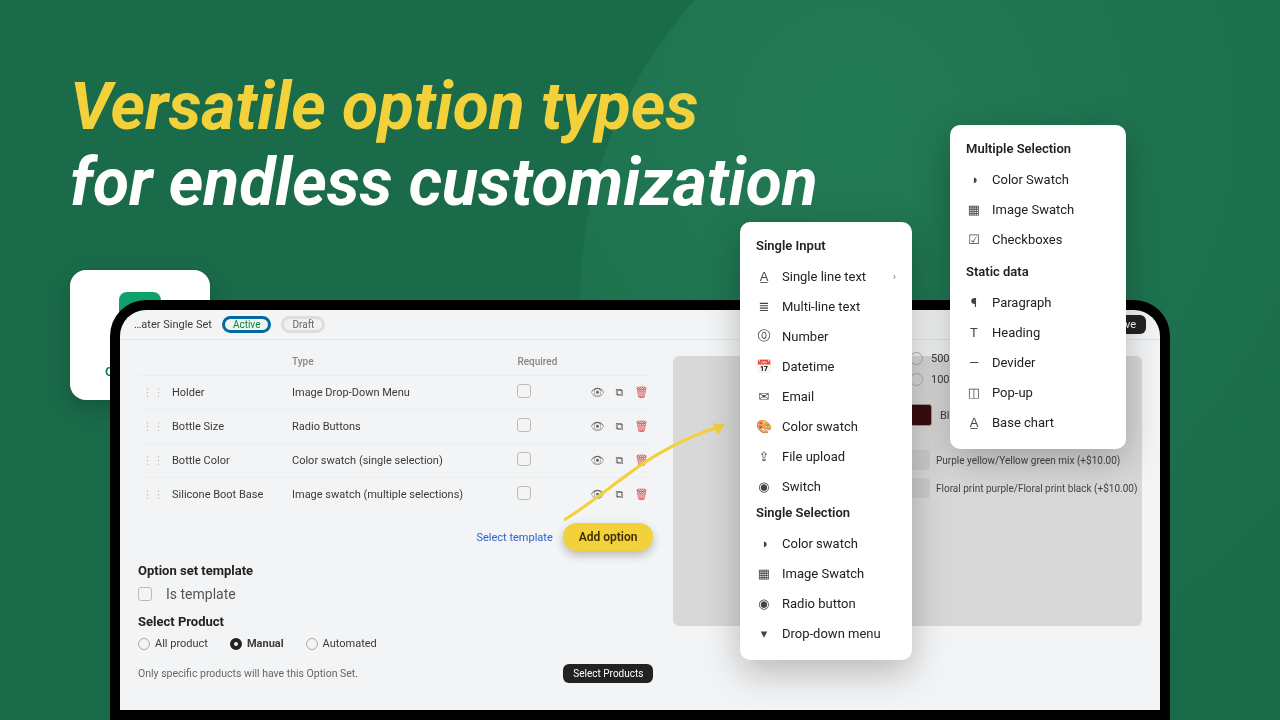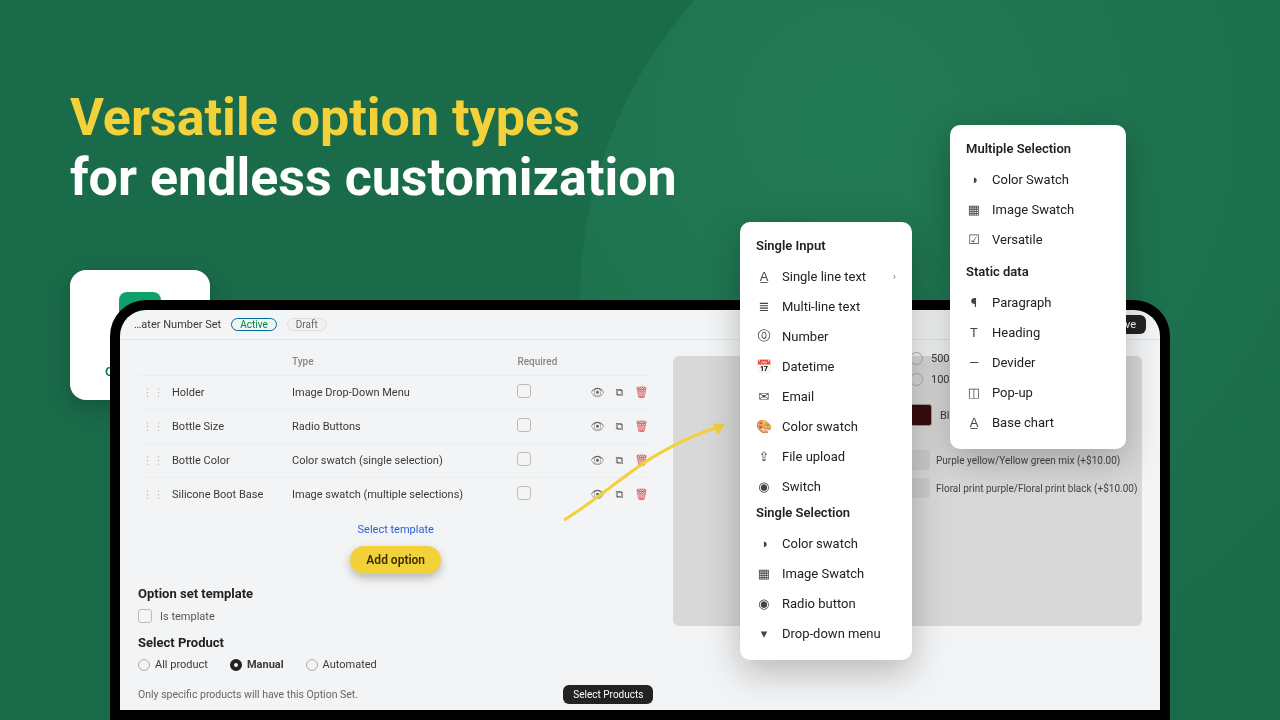--- a/index.html
+++ b/index.html
@@ -9,23 +9,24 @@
     background: #1a6b4a;
     position: relative;
   }
   .bg-swoosh {
     position: absolute; right: -200px; top: -150px;
     width: 900px; height: 900px; border-radius: 50%;
     background: radial-gradient(circle at 30% 30%, #2a8a5f 0%, #1a6b4a 70%);
     opacity: 0.5;
   }
   .headline {
-    position: absolute; left: 70px; top: 88px;
-    font-size: 52px; font-weight: 700; line-height: 1.15;
+    position: absolute; left: 70px; top: 69px;
+    font-size: 66px; font-weight: 700; line-height: 1.15;
     color: #fff;
+    font-style: italic;
   }
   .headline .yellow { color: #f3d13a; }
   .badge {
     position: absolute; left: 70px; top: 270px;
     width: 140px; height: 130px; background: #fff; border-radius: 16px;
     display: flex; flex-direction: column; align-items: center; justify-content: center;
     box-shadow: 0 8px 24px rgba(0,0,0,0.2);
   }
   .badge-icon {
     width: 42px; height: 42px; background: #0fa16a; border-radius: 8px;
@@ -45,47 +46,47 @@
     border-radius: 26px 26px 0 0; overflow: hidden; position: relative;
     font-size: 11px; color: #3a3a3a;
   }
   .topbar {
     height: 30px; display: flex; align-items: center; gap: 10px;
     padding: 0 14px; border-bottom: 1px solid #e4e4e4;
   }
   .pill {
     display:inline-flex; align-items:center; gap:4px;
     padding:0 8px; border-radius:10px; font-size:10px;
-    background:#eaf6ee; color:#108046; border:1px solid #0369a1;
+    background:#eaf6ee; color:#108046; border:3px solid #0369a1;
   }
   .pill.draft { background:#f1f1f1; color:#666; border-color:#ddd; }
   .save-btn {
     margin-left:auto; background:#222; color:#fff; padding:3px 10px;
     border-radius:6px; font-size:11px;
   }
   .content { display:flex; gap:20px; padding:12px 18px; }
   .left { flex:1.1; }
   .right { flex:1; }
   table.opts { width:100%; border-collapse:collapse; }
   table.opts th { text-align:left; font-size:10px; color:#888; font-weight:500; padding:4px 4px 8px; }
   table.opts td { padding:8px 4px; border-top:1px solid #eee; font-size:11px; vertical-align:middle; }
   .drag { color:#bbb; cursor:grab; }
   .reqbox { width:14px; height:14px; border:1.5px solid #bbb; border-radius:3px; display:inline-block; }
   .row-actions { display:flex; gap:6px; justify-content:flex-end; }
   .ia { width:16px; height:16px; display:inline-flex; align-items:center; justify-content:center; cursor:pointer; color:#666; }
   .ia.del { color:#d44; }
-  .below-table { display:flex; gap:10px; justify-content:flex-end; align-items:center; margin:12px 0;flex-direction:column; }
+  .below-table { display:flex; gap:10px; justify-content:flex-end; align-items:center; margin:12px 0; }
   .link { color:#2a62d6; font-size:11px; cursor:pointer; }
   .add-btn {
     background:#f3d13a; color:#3a2f00; font-weight:600;
     padding:7px 16px; border-radius:18px; font-size:12px; cursor:pointer;
     box-shadow:0 4px 10px rgba(0,0,0,0.25);
   }
   .section-h { font-size:13px; font-weight:700; margin:12px 0 8px; color:#222; }
-  .chkline { display:flex; align-items:center; gap:8px; font-size:11px; color:#555; }
+  .chkline { display:flex; align-items:center; gap:14px; font-size:14px; color:#555; }
   .radioline { display:flex; gap:22px; margin-top:6px; }
   .rad { display:flex; align-items:center; gap:5px; font-size:11px; }
   .rdot { width:12px; height:12px; border:1.5px solid #aaa; border-radius:50%; display:inline-block; }
   .rdot.on { border:4px solid #222; }
   .note { font-size:10.5px; color:#666; margin-top:14px; display:flex; align-items:center; justify-content:space-between; }
   .sel-prod-btn { background:#222; color:#fff; padding:4px 10px; border-radius:6px; font-size:10px; }
   .preview-box {
     width:100%; height:270px; background:#d8d8d8; border-radius:6px; margin-top:4px;
   }
   .rside { position:absolute; right:20px; top:42px; width:230px; font-size:11px; }
@@ -137,21 +138,21 @@
         <rect x="4" y="16" width="16" height="4" rx="1"></rect>
       </svg>
   </div>
   <div class="badge-count">20+</div>
   <div class="badge-label">Option Type</div>
 </div>
 
 <div class="tablet">
   <div class="app">
     <div class="topbar">
-      <span>…ater Number Set</span>
+      <span>…ater Single Set</span>
       <span class="pill">Active</span>
       <span class="pill draft">Draft</span>
       <span class="save-btn">Save</span>
     </div>
 
     <div class="content">
       <div class="left">
         <table class="opts">
           <thead>
               <tr>
@@ -353,21 +354,21 @@
       <div class="mitem">
         <span class="micon">◑</span>
         <span>Color Swatch</span>
       </div>
       <div class="mitem">
         <span class="micon">▦</span>
         <span>Image Swatch</span>
       </div>
       <div class="mitem">
         <span class="micon">☑</span>
-        <span>Versatile</span>
+        <span>Checkboxes</span>
       </div>
     </div>
   <div class="mgroup" style="margin-top:6px">Static data</div>
   <div id="mi-static-data">
       <div class="mitem">
         <span class="micon">¶</span>
         <span>Paragraph</span>
       </div>
       <div class="mitem">
         <span class="micon">T</span>

